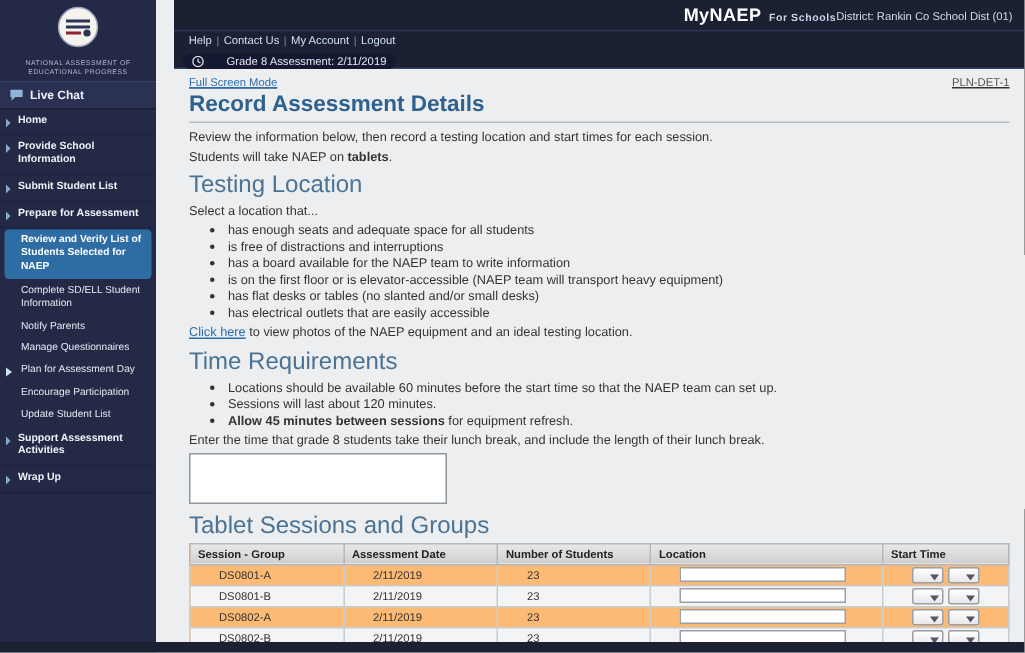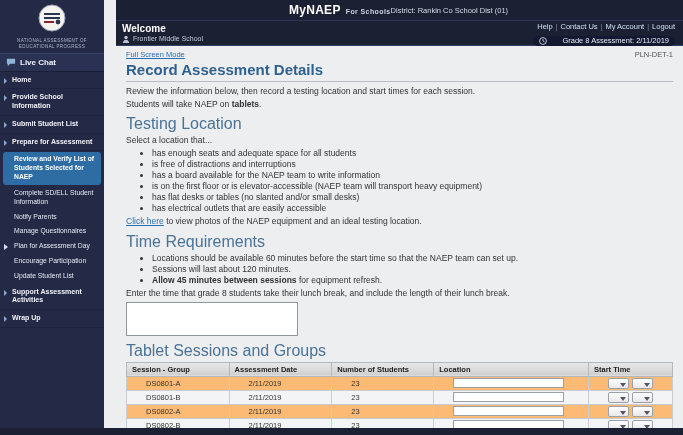--- a/index.html
+++ b/index.html
@@ -2,21 +2,21 @@
 <html style="--header-bg: #1b2033; --sidebar-bg: #242a46; --accent-blue: #2e6da4; --heading-blue: #2f618f; --section-blue: #4a7396; --link-blue: #2a6db0; --button-blue: #3e86c6; --button-green: #3d9a3d; --button-exit: #52749e; --content-bg: #edeef0;"><head>
 <meta charset="utf-8">
 <style>
   * { margin:0; padding:0; box-sizing:border-box; }
   html,body { background:#444; }
   body { font-family:"Liberation Sans", sans-serif; }
   .app { position:relative; width:683px; height:435px; background:var(--content-bg,#edeef0); overflow:hidden; margin:0 auto; }
 
   
   .topbar { position:absolute; left:116px; right:0; top:0; height:46px; background:var(--header-bg,#1b2033); color:#fff; border-bottom:1px solid #33406b; }
-  .topbar-row1 { display:flex; justify-content:center; align-items:center; height:21px; padding:0 8px 0 6px; border-bottom:1px solid #2b3355; }
+  .topbar-row1 { display:flex; justify-content:flex-end; align-items:center; height:21px; padding:0 8px 0 6px; border-bottom:1px solid #2b3355; }
   .brand { display:flex; align-items:baseline; gap:5px; }
   .brand-name { font-size:12px; font-weight:bold; letter-spacing:.3px; }
   .brand-sub { font-size:7px; font-weight:bold; color:#cdd4e6; letter-spacing:.4px; }
   .district { font-size:7.5px; color:#d6dbe8; }
   .topbar-row2 { display:flex; justify-content:space-between; padding:2px 8px 0 6px; height:24px; }
   .welcome-block { line-height:1.1; }
   .welcome-label { font-size:10px; font-weight:bold; }
   .school-line { display:flex; align-items:center; gap:3px; margin-top:1px; }
   .school-name { font-size:7px; color:#c3cadb; }
   .top-right { text-align:right; line-height:1.1; }
@@ -33,21 +33,21 @@
   .livechat { display:flex; align-items:center; gap:4px; padding:4px 6px; border-bottom:1px solid #1a1f36; cursor:pointer; background:#2a3152; }
   .livechat-label { font-size:8px; font-weight:bold; color:#eef2fa; }
   .nav-item { position:relative; padding:4px 5px 4px 12px; font-size:7px; font-weight:bold; color:#f0f2f8; border-bottom:1px solid #1d2340; cursor:pointer; line-height:1.25; }
   .nav-arrow { position:absolute; left:4px; top:6px; width:0; height:0; border-left:3px solid #8aa8d0; border-top:3px solid transparent; border-bottom:3px solid transparent; }
   .sub-item { position:relative; padding:3px 4px 3px 14px; font-size:6.8px; color:#e4e8f2; cursor:pointer; line-height:1.3; }
   .sub-item.active { background:var(--accent-blue,#2e6da4); border-radius:3px; margin:1px 3px; padding:3px 4px 3px 11px; color:#fff; font-weight:bold; }
   .sub-marker { position:absolute; left:4px; top:5px; width:0; height:0; border-left:4px solid #cfe2f6; border-top:3px solid transparent; border-bottom:3px solid transparent; }
 
   
   .content { position:absolute; left:116px; top:46px; right:0; bottom:7px; background:var(--content-bg,#edeef0); padding:4px 10px 0; color:#333; overflow:hidden; }
-  .content-toprow { display:flex; justify-content:space-between; align-items:center; }
+  .content-toprow { display:flex; justify-content:space-between; align-items:center;text-decoration:underline; }
   .fsm-link { font-size:7.5px; color:var(--link-blue,#2a6db0); text-decoration:underline; cursor:pointer; }
   .page-code { font-size:7.5px; color:#555; }
   .page-title { font-size:15px; font-weight:bold; color:var(--heading-blue,#2f618f); margin:2px 0 3px; }
   hr.rule { border:none; border-top:1px solid #b8bcc4; margin:0 0 4px; }
   .para { font-size:8.5px; margin:2px 0; line-height:1.25; }
   .section-heading { font-size:16px; color:var(--section-blue,#4a7396); margin:6px 0 2px; font-weight:normal; }
   ul.blt { margin:1px 0 2px 26px; }
   ul.blt li { font-size:8.5px; line-height:1.3; }
   a.inline-link { color:var(--link-blue,#2a6db0); text-decoration:underline; cursor:pointer; }
   .lunch-box { display:block; width:172px; height:34px; margin:3px 0 2px; border:1px solid #8f979f; background:#fff; resize:none; font-size:8px; font-family:"Liberation Sans", sans-serif; }
@@ -141,30 +141,20 @@
 
   <header class="topbar">
     <div class="topbar-row1">
       <div class="brand">
         <span class="brand-name">MyNAEP</span>
         <span class="brand-sub">For Schools</span>
       </div>
       <span class="district">District: Rankin Co School Dist (01)</span>
     </div>
     <div class="topbar-row2">
-      <div class="welcome-block">
-        <div class="welcome-label">Welcome</div>
-        <div class="school-line">
-          <svg width="8" height="8" viewBox="0 0 10 10">
-            <circle cx="5" cy="3" r="2.2" fill="#b9c2d6"></circle>
-            <path d="M1 10 q1-4 4-4 q3 0 4 4 z" fill="#b9c2d6"></path>
-          </svg>
-          <span class="school-name">Frontier Middle School</span>
-        </div>
-      </div>
       <div class="top-right">
         <div class="hlinks">
           <a>Help</a>
             <span class="sep"></span>
           <a>Contact Us</a>
             <span class="sep"></span>
           <a>My Account</a>
             <span class="sep"></span>
           <a>Logout</a>
         </div>

